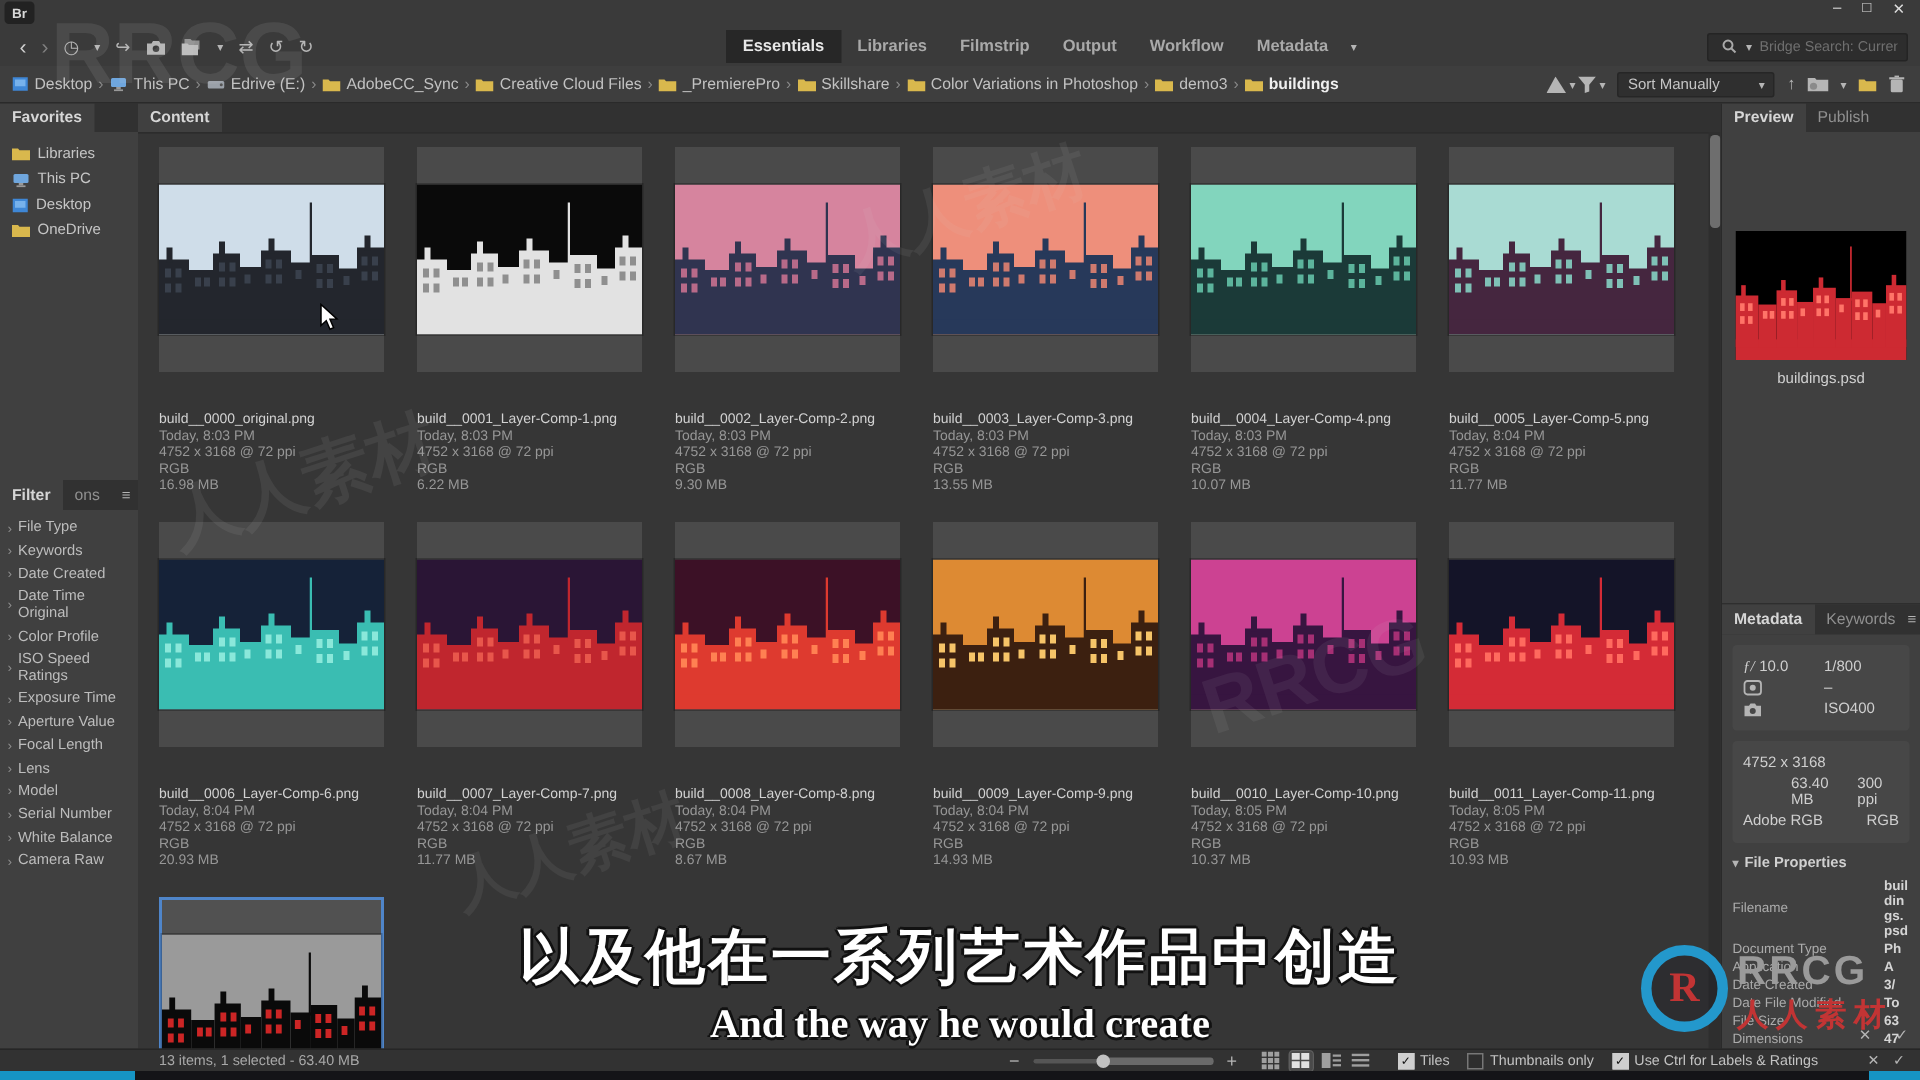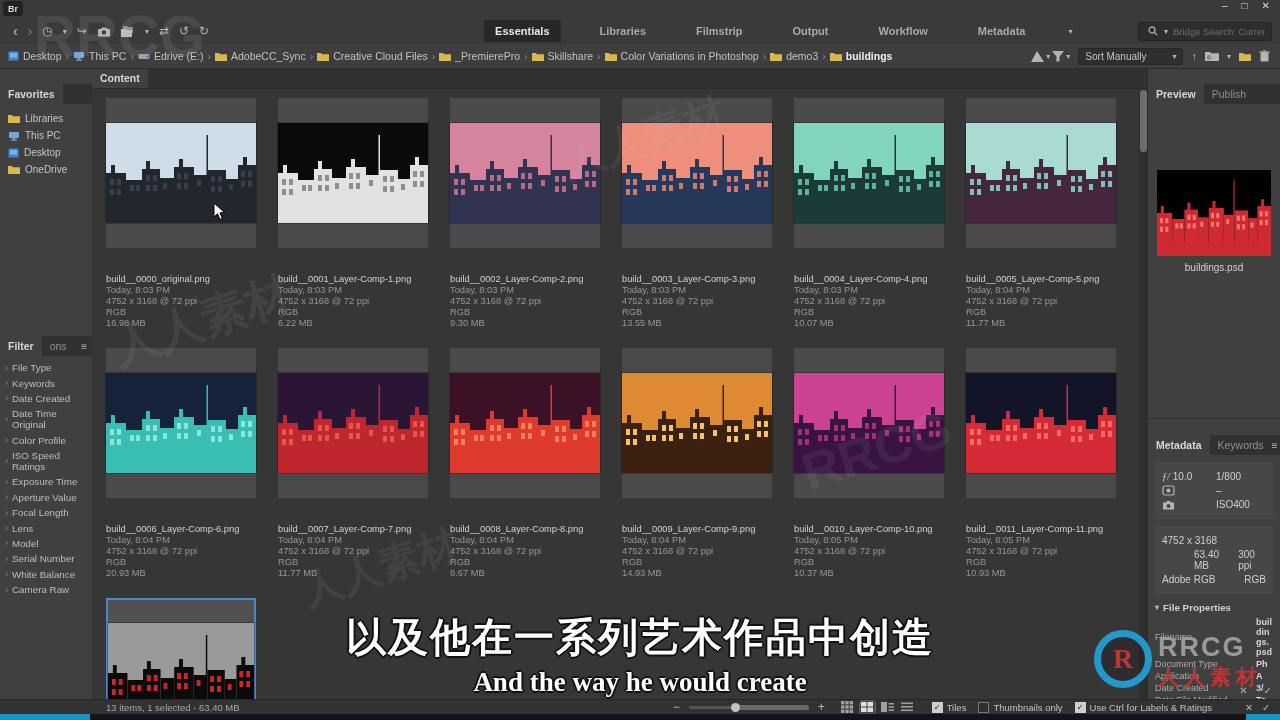--- a/index.html
+++ b/index.html
@@ -9,37 +9,37 @@
   .ic{display:inline-flex;align-items:center;justify-content:center;color:#b5b5b5;}
   
   #menubar{top:0;left:0;right:0;height:18px;background:#3a3a3a;display:flex;align-items:flex-start;font-size:11px;color:#cfcfcf;z-index:10;}
   #br-logo{width:20px;height:15px;background:#222;border-radius:3px;margin:1px 6px 1px 3px;display:flex;align-items:center;justify-content:center;font-size:9px;font-weight:bold;color:#d8d8d8;}
   .menu-item{padding:2px 10px;cursor:default;}
   #win-controls{margin-left:auto;display:flex;gap:14px;padding-right:10px;font-size:10px;color:#ddd;}
   
   #toolbar{top:18px;left:0;right:0;height:26px;background:#3a3a3a;border-bottom:1px solid #2c2c2c;display:flex;align-items:center;z-index:10;}
   #toolbar .ic{font-size:13px;margin:0 5px;}
   #nav-icons{display:flex;align-items:center;padding-left:8px;}
-  #ws-tabs{display:flex;align-items:center;margin-left:270px;font-size:11px;gap:28px;}
+  #ws-tabs{display:flex;align-items:center;margin-left:270px;font-size:11px;}
   .ws-tab{padding:5px 11px;color:#a9a9a9;font-weight:bold;}
   .ws-tab.active{background:#272727;color:#e8e8e8;}
   #search-wrap{margin-left:auto;margin-right:8px;display:flex;align-items:center;background:#2d2d2d;border:1px solid #242424;border-radius:2px;height:17px;padding:0 4px;}
   #search-wrap input{background:transparent;border:0;outline:none;color:#bbb;font-size:9.5px;width:92px;font-family:"Liberation Sans",sans-serif;}
   #search-wrap input::placeholder{color:#6f6f6f;}
   
   #pathbar{top:44px;left:0;right:0;height:24px;background:#3e3e3e;border-bottom:1px solid #2a2a2a;display:flex;align-items:center;font-size:10.5px;z-index:10;}
   #breadcrumb{display:flex;align-items:center;padding-left:8px;white-space:nowrap;overflow:hidden;}
   .crumb{display:flex;align-items:center;gap:4px;color:#c2c2c2;margin-right:4px;}
   .crumb.current{color:#f0f0f0;font-weight:bold;}
   .crumb-sep{color:#8a8a8a;margin-right:4px;}
   #sort-area{margin-left:auto;display:flex;align-items:center;gap:8px;padding-right:10px;}
   #sort-select{background:#2f2f2f;border:1px solid #262626;border-radius:2px;color:#c5c5c5;font-size:10px;padding:2px 6px;display:flex;align-items:center;gap:26px;}
   
   #left{top:68px;left:0;width:92px;bottom:20px;background:#404040;border-right:1px solid #2a2a2a;z-index:5;}
-  .panel-head{height:20px;background:#313131;display:flex;align-items:center;font-size:10.5px;margin-top:16px;}
+  .panel-head{height:20px;background:#313131;display:flex;align-items:center;font-size:10.5px;}
   .panel-tab{padding:3px 8px;font-weight:bold;color:#d6d6d6;background:#404040;height:14px;display:flex;align-items:center;}
   .panel-tab.dim{color:#909090;background:transparent;font-weight:normal;}
   .fav-item{display:flex;align-items:center;gap:5px;padding:3px 0 3px 8px;font-size:10px;color:#c6c6c6;}
   #filter-panel{margin-top:158px;}
   .filter-item{display:flex;align-items:center;gap:4px;padding:2.2px 0 2.2px 5px;font-size:9.8px;color:#bdbdbd;}
   .filter-item .chev{color:#8d8d8d;font-size:9px;}
   
   #center{top:68px;left:92px;right:132px;bottom:20px;background:#363636;overflow:hidden;z-index:5;}
   #content-header{height:20px;background:#313131;display:flex;align-items:center;font-size:10.5px;border-bottom:1px solid #2c2c2c;}
   #grid{position:absolute;top:20px;left:0;right:0;bottom:0;overflow:hidden;padding:10px 0 0 14px;display:flex;flex-wrap:wrap;align-content:flex-start;}

